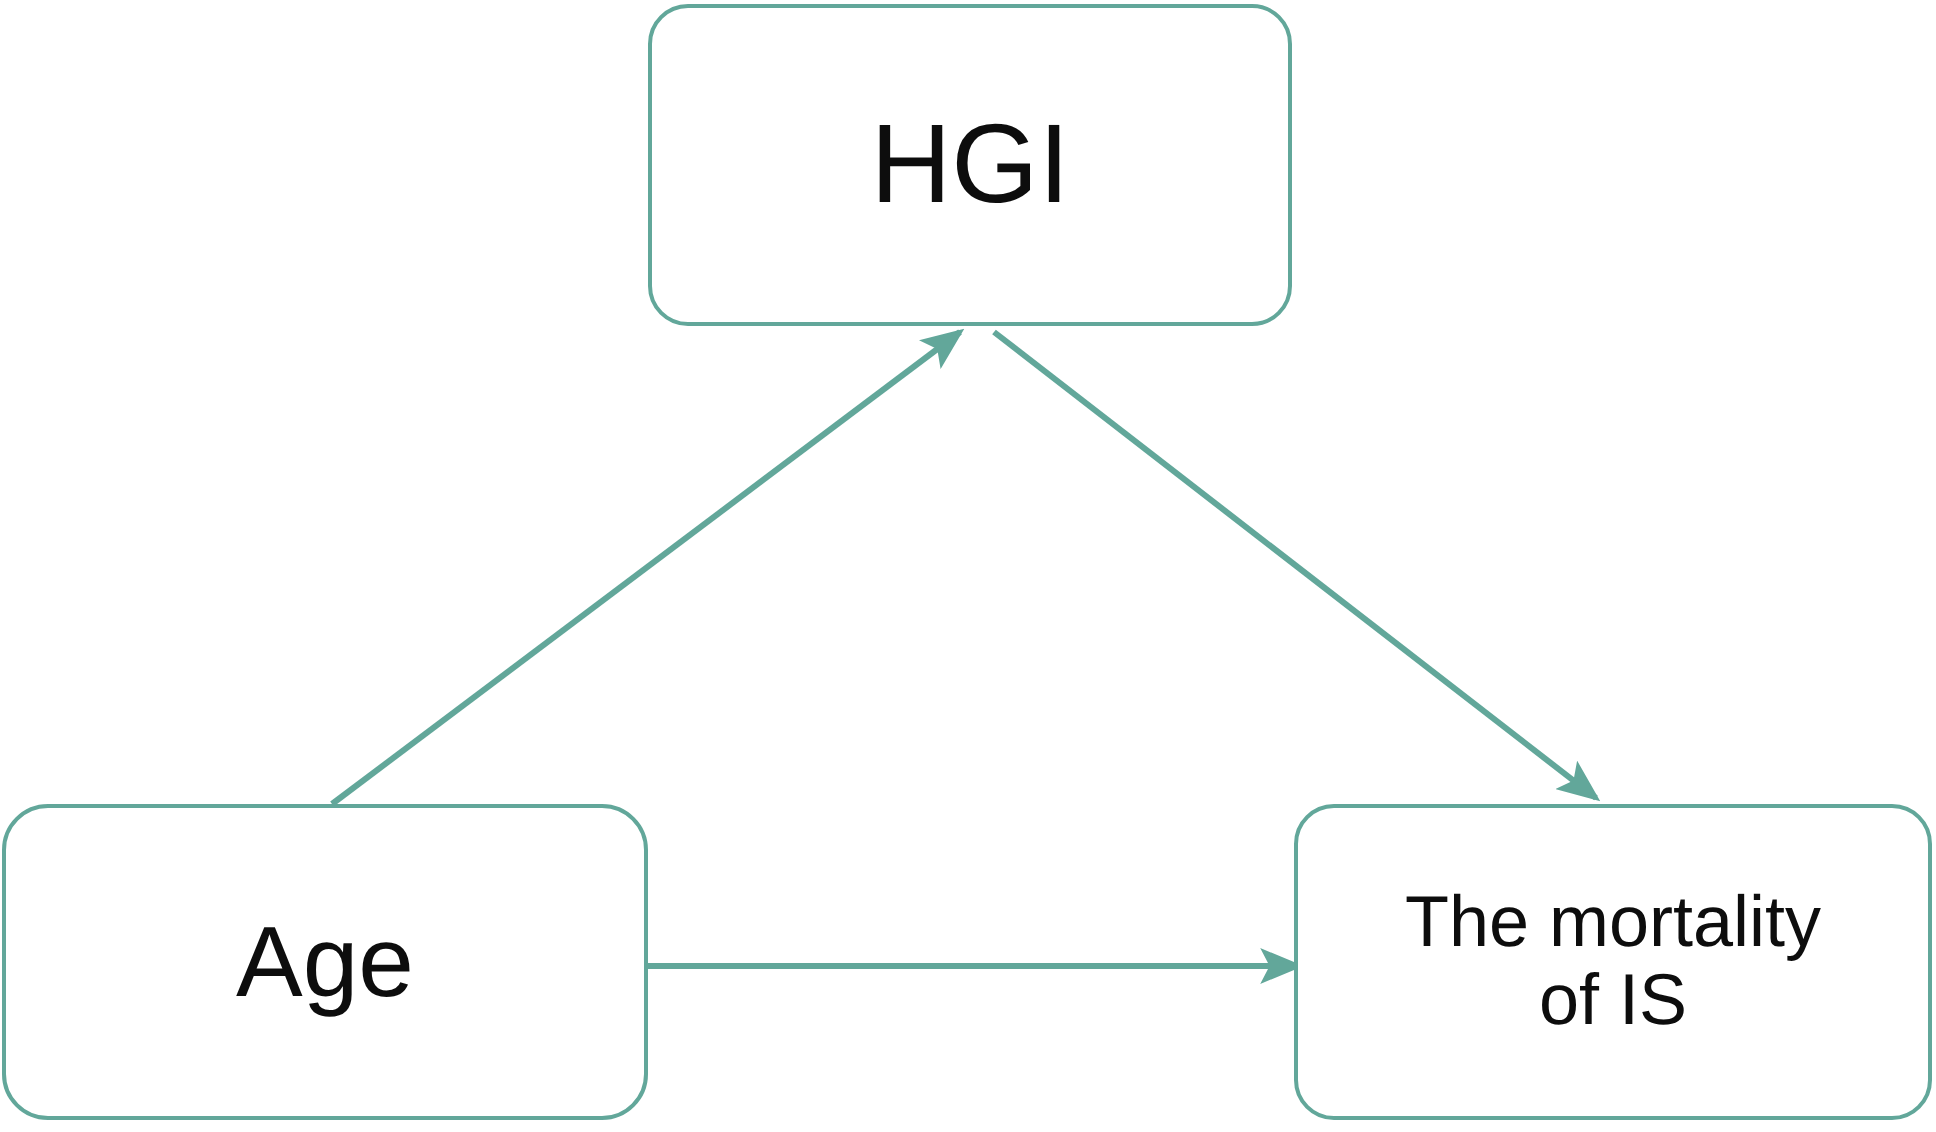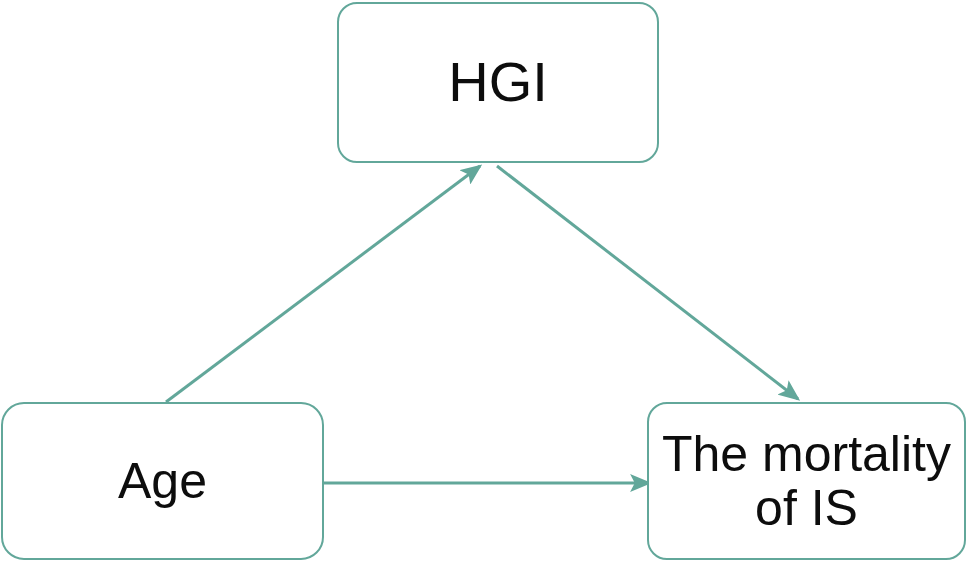--- a/index.html
+++ b/index.html
@@ -39,36 +39,35 @@
     color: #0d0d0d;
     line-height: 1.08;
     z-index: 2;
   }
   #node-hgi {
     left: 324px;
     top: 2px;
     width: 322px;
     height: 161px;
     font-size: 56px;
-    margin-left: 13px;
   }
   #node-age {
     left: 1px;
     top: 402px;
     width: 323px;
     height: 158px;
     font-size: 50px;
     border-radius: 23px;
   }
   #node-mortality {
     left: 647px;
     top: 402px;
     width: 319px;
     height: 158px;
-    font-size: 50px;
+    font-size: 36px;
     padding: 0 10px;
   }
   .node-label {
     display: block;
     white-space: pre-line;
   }
 </style>
 </head>
 <body>
 

